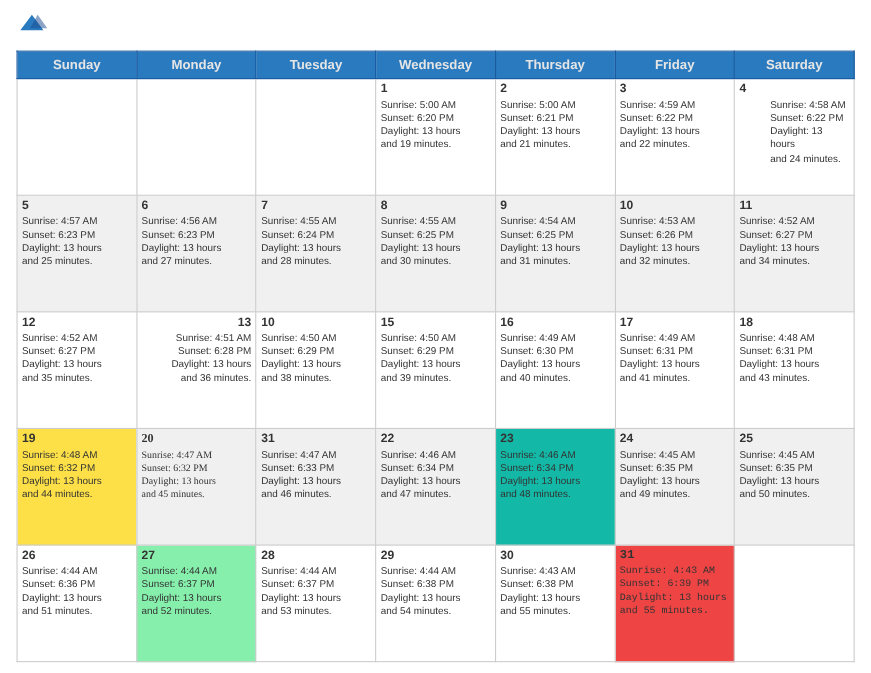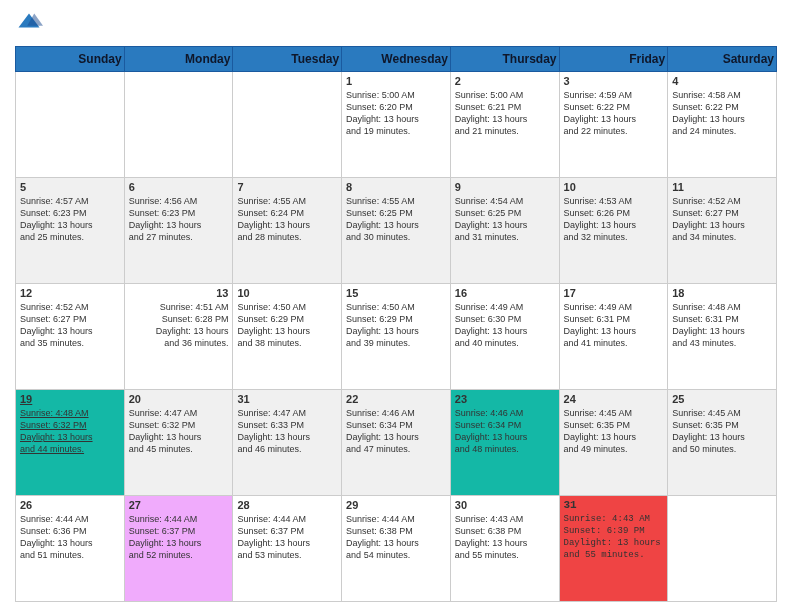--- a/index.html
+++ b/index.html
@@ -61,22 +61,22 @@
       color: #555;
     }
     .calendar {
       flex: 1;
       border-collapse: collapse;
       width: 100%;
       table-layout: fixed;
     }
     .calendar th {
       background: #2a7abf;
-      color: #0f172a;
-      text-align: right;
+      color: #e5e5e5;
+      text-align: center;
       font-size: 12px;
       padding: 5px 2px;
       border: 1px solid #1a5a9f;
       font-weight: bold;
     }
     .calendar td {
       border: 1px solid #ccc;
       vertical-align: top;
       padding: 3px 4px;
       font-size: 9.5px;
@@ -164,21 +164,21 @@
           </td>
           <td style="background: rgb(255, 255, 255);">
             <span class="day-number">3</span>
             <div class="day-info" style="white-space: pre-line;">Sunrise: 4:59 AM
 Sunset: 6:22 PM
 Daylight: 13 hours
 and 22 minutes.</div>
           </td>
           <td style="background: rgb(255, 255, 255);">
             <span class="day-number">4</span>
-            <div class="day-info" style="white-space: pre-line;">Sunrise: 4:58 AM
+            <div class="day-info" style="white-space: pre-line; margin-left: 28px;">Sunrise: 4:58 AM
 Sunset: 6:22 PM
 Daylight: 13 hours
 and 24 minutes.</div>
           </td>
         </tr>
         <tr class="row-even">
           <td style="background: rgb(240, 240, 240);">
             <span class="day-number">5</span>
             <div class="day-info" style="white-space: pre-line;">Sunrise: 4:57 AM
 Sunset: 6:23 PM
@@ -273,28 +273,28 @@
           </td>
           <td style="background: rgb(255, 255, 255);">
             <span class="day-number">18</span>
             <div class="day-info" style="white-space: pre-line;">Sunrise: 4:48 AM
 Sunset: 6:31 PM
 Daylight: 13 hours
 and 43 minutes.</div>
           </td>
         </tr>
         <tr class="row-even">
-          <td style="background: #14b8a6; text-decoration: underline;">
+          <td style="background: #fde047;">
             <span class="day-number">19</span>
             <div class="day-info" style="white-space: pre-line;">Sunrise: 4:48 AM
 Sunset: 6:32 PM
 Daylight: 13 hours
 and 44 minutes.</div>
           </td>
-          <td style="background: rgb(240, 240, 240);">
+          <td style="background: rgb(240, 240, 240); font-family: Liberation Serif, serif;">
             <span class="day-number">20</span>
             <div class="day-info" style="white-space: pre-line;">Sunrise: 4:47 AM
 Sunset: 6:32 PM
 Daylight: 13 hours
 and 45 minutes.</div>
           </td>
           <td style="background: rgb(240, 240, 240);">
             <span class="day-number">31</span>
             <div class="day-info" style="white-space: pre-line;">Sunrise: 4:47 AM
 Sunset: 6:33 PM
@@ -331,21 +331,21 @@
           </td>
         </tr>
         <tr class="row-odd">
           <td style="background: rgb(255, 255, 255);">
             <span class="day-number">26</span>
             <div class="day-info" style="white-space: pre-line;">Sunrise: 4:44 AM
 Sunset: 6:36 PM
 Daylight: 13 hours
 and 51 minutes.</div>
           </td>
-          <td style="background: #f0abfc; margin-left: 12px;">
+          <td style="background: #86efac; margin-left: 12px;">
             <span class="day-number">27</span>
             <div class="day-info" style="white-space: pre-line;">Sunrise: 4:44 AM
 Sunset: 6:37 PM
 Daylight: 13 hours
 and 52 minutes.</div>
           </td>
           <td style="background: rgb(255, 255, 255);">
             <span class="day-number">28</span>
             <div class="day-info" style="white-space: pre-line;">Sunrise: 4:44 AM
 Sunset: 6:37 PM

